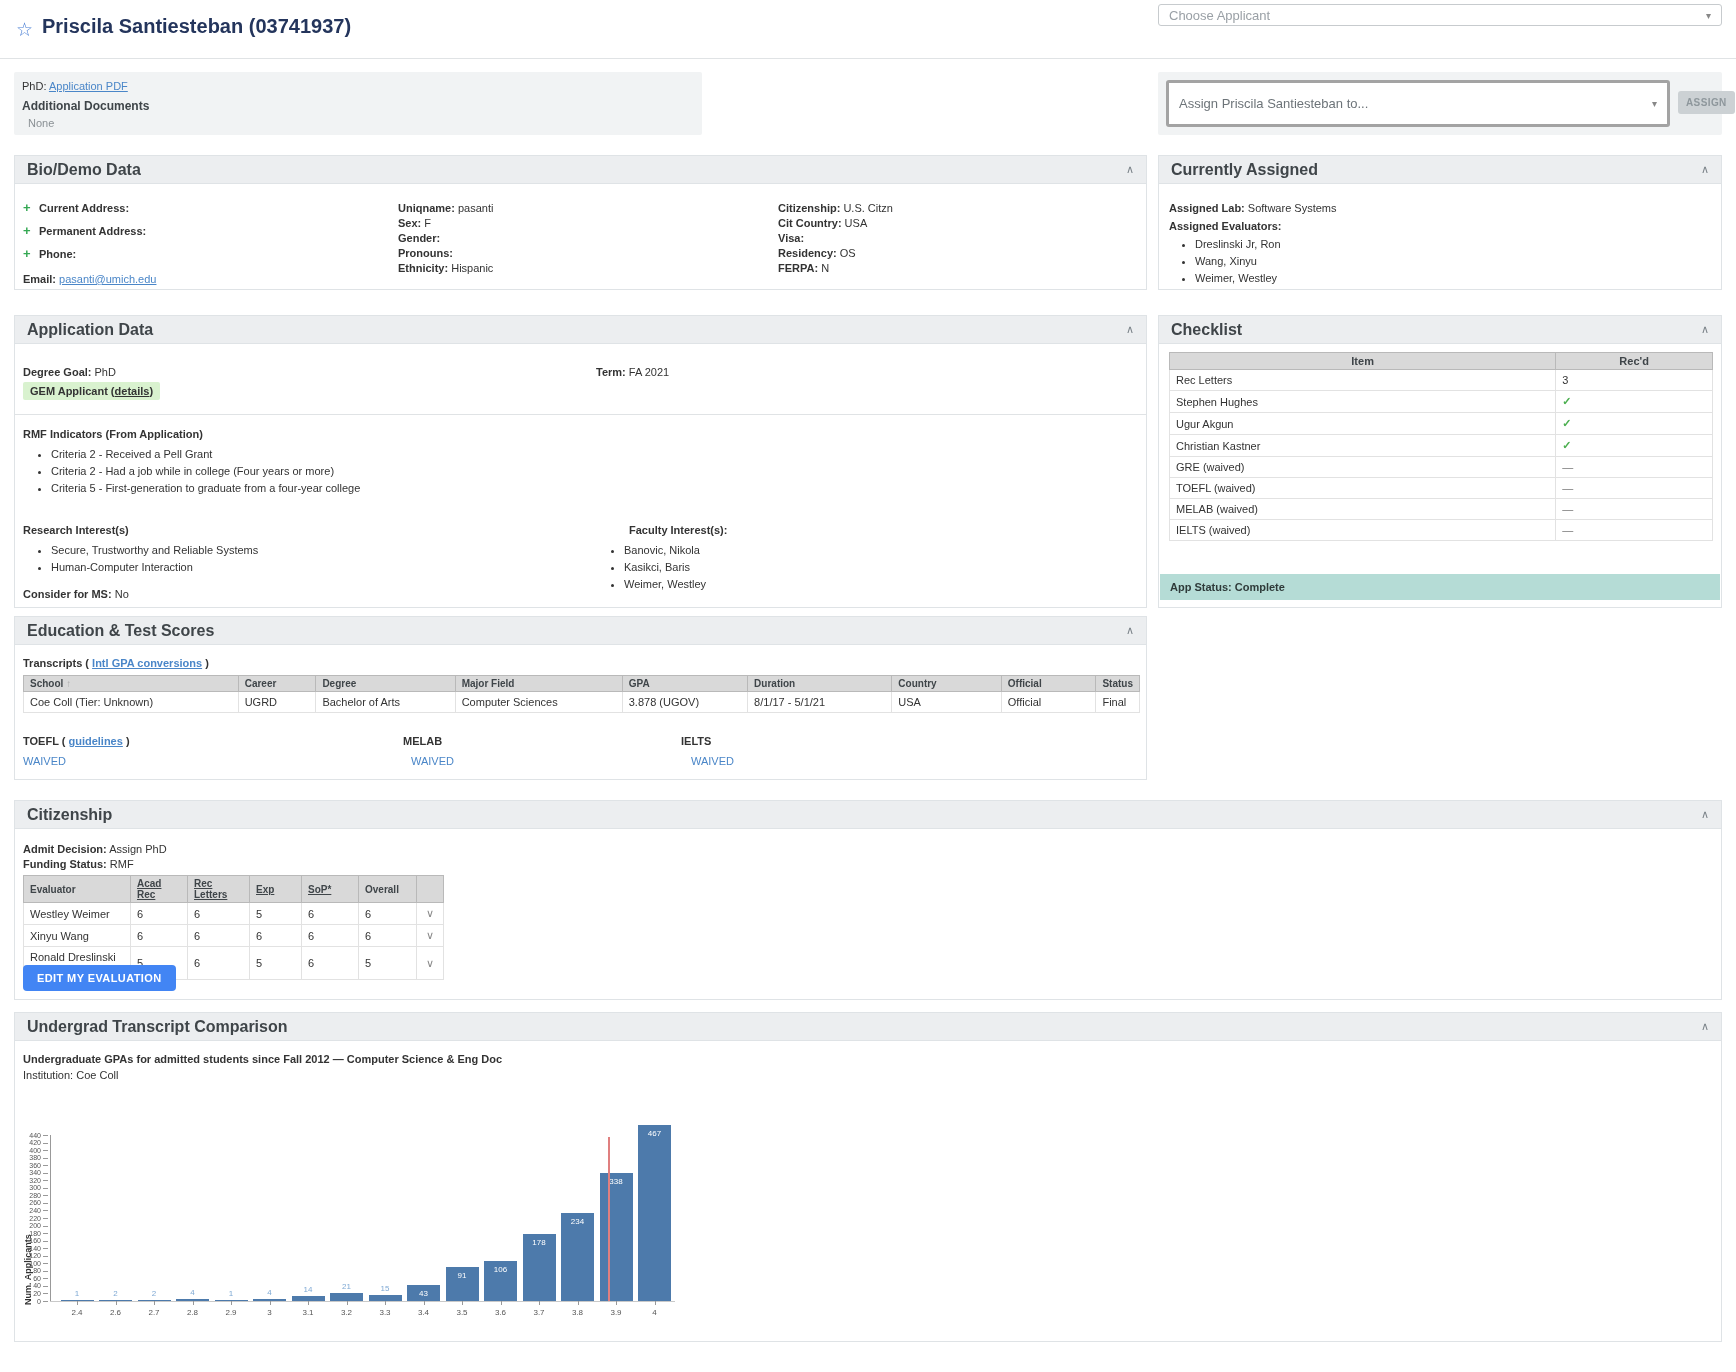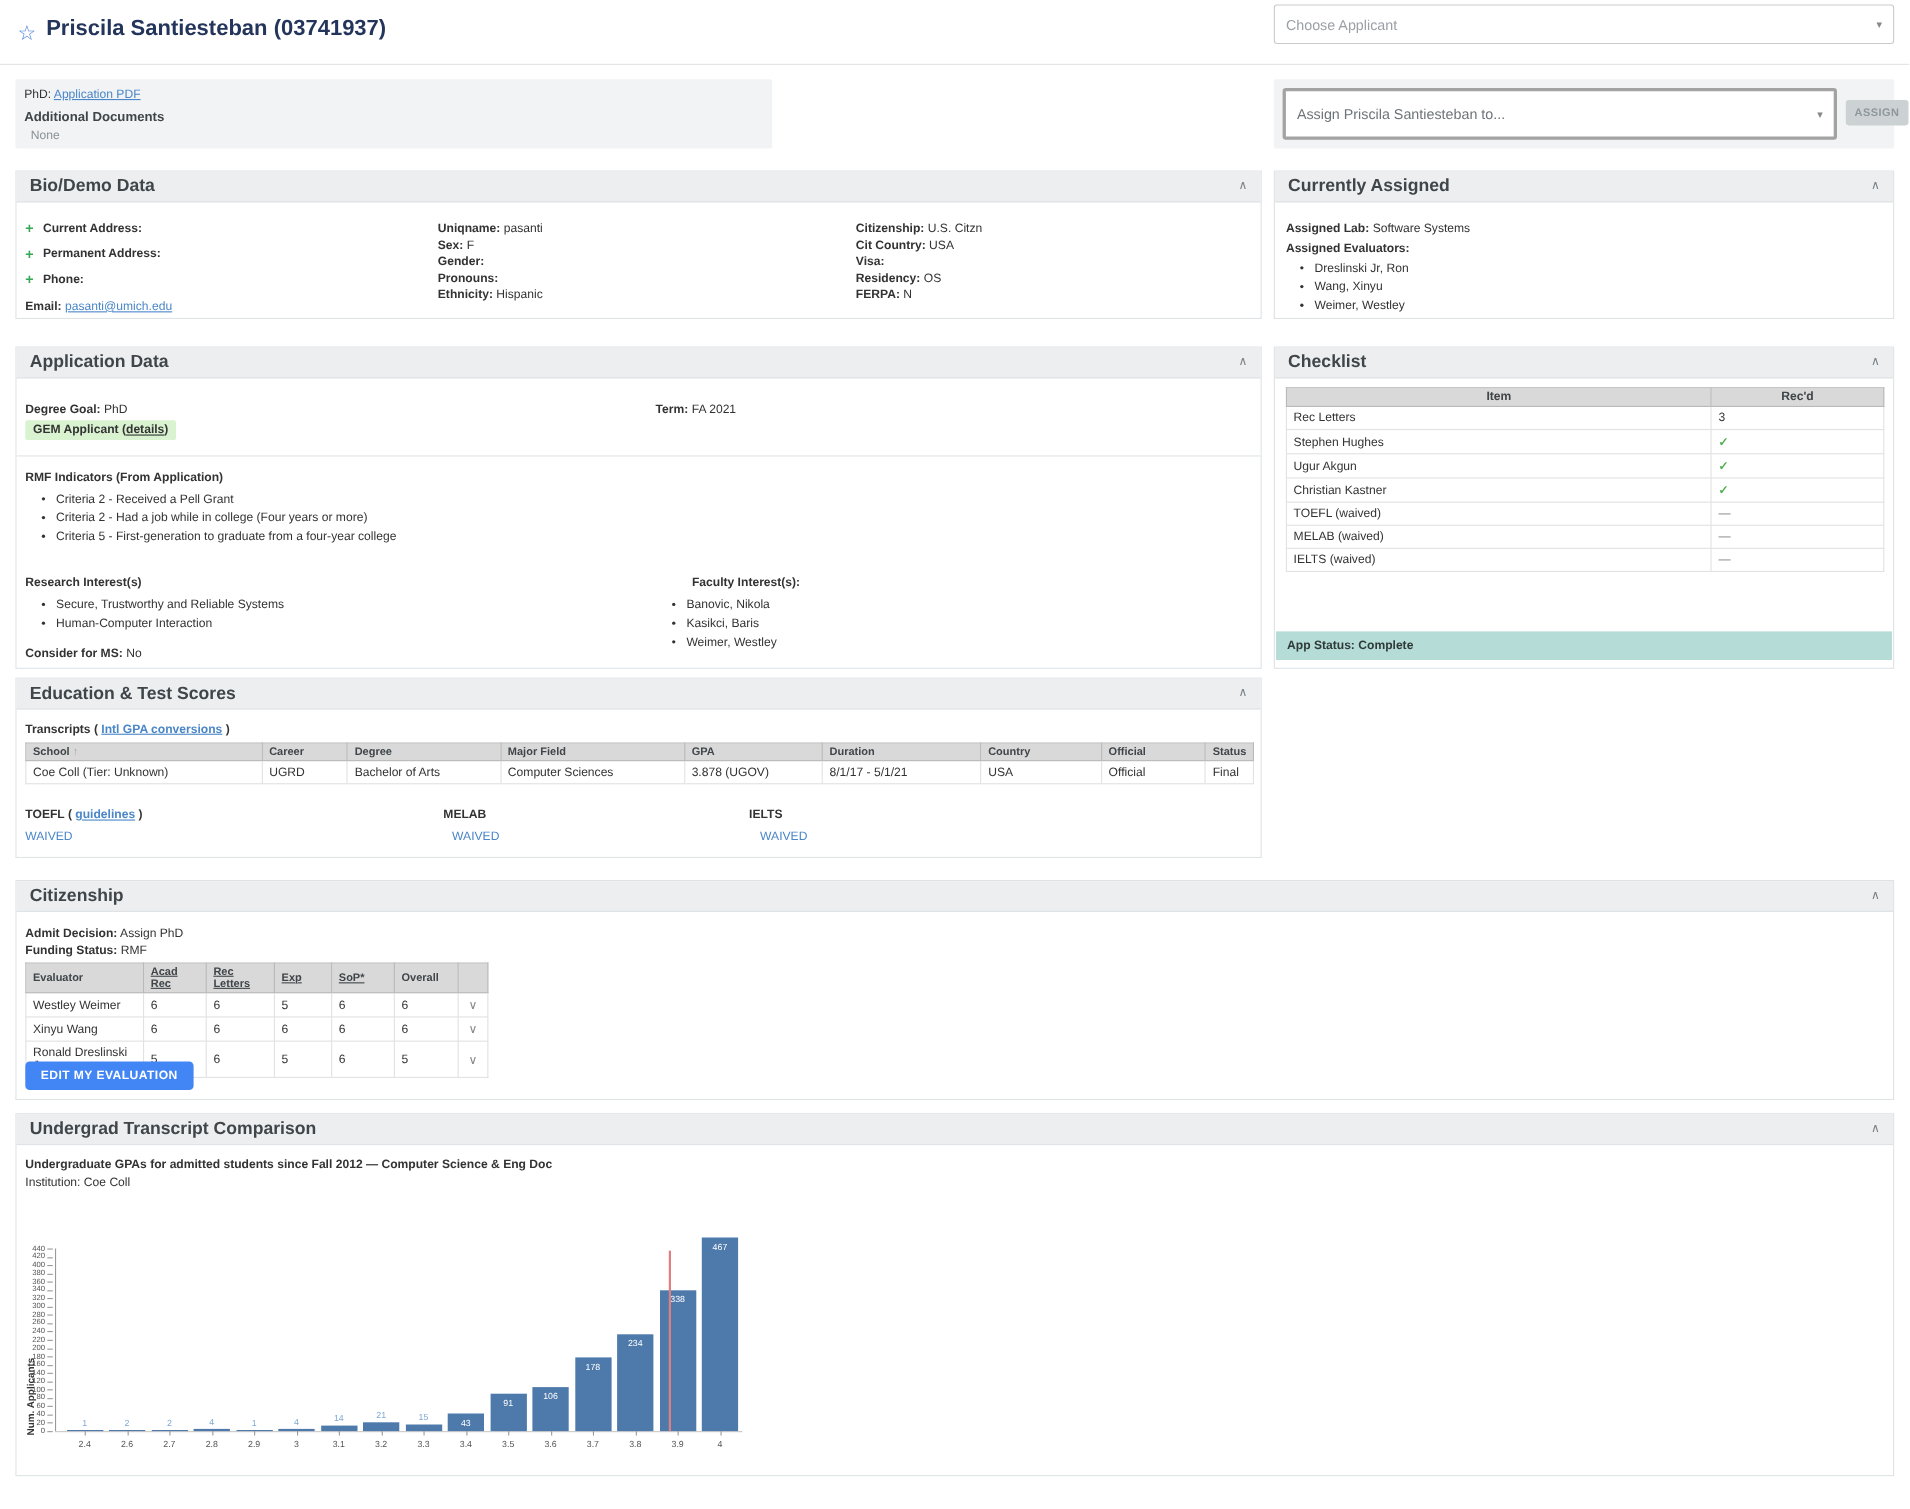--- a/index.html
+++ b/index.html
@@ -49,21 +49,21 @@
   .numlab{position:absolute;transform:rotate(-90deg);transform-origin:left bottom;font-size:9px;font-weight:bold;color:#333;white-space:nowrap;}
 </style>
 </head>
 <body>
 
 <div id="page">
 
   <span class="abs" style="left:16px;top:18px;font-size:19px;color:#4a7fd4;">☆</span>
   <div class="abs" style="left:42px;top:15px;font-size:20px;font-weight:bold;color:#24355c;">Priscila Santiesteban (03741937)</div>
 
-  <div class="abs fakeselect" style="left:1158px;top:4px;width:564px;height:36px;">
+  <div class="abs fakeselect" style="left:1158px;top:4px;width:564px;height:22px;">
     <span class="fs-text">Choose Applicant</span>
     <span class="fs-arrow">▾</span>
   </div>
 
   <div class="hrline" style="left:0;top:58px;width:1736px;"></div>
 
   <div class="graybox" style="left:14px;top:72px;width:688px;height:63px;">
     <div class="abs t11" style="left:8px;top:8px;">
       <span>PhD:</span>
       <span class="lnk">Application PDF</span>
@@ -175,20 +175,24 @@
             <td>Stephen Hughes</td>
             <td><span class="recd-check">✓</span></td>
           </tr>
       <tr>
             <td>Ugur Akgun</td>
             <td><span class="recd-check">✓</span></td>
           </tr>
       <tr>
             <td>Christian Kastner</td>
             <td><span class="recd-check">✓</span></td>
+          </tr>
+      <tr>
+            <td>GRE (waived)</td>
+            <td><span class="recd-dash">—</span></td>
           </tr>
       <tr>
             <td>TOEFL (waived)</td>
             <td><span class="recd-dash">—</span></td>
           </tr>
       <tr>
             <td>MELAB (waived)</td>
             <td><span class="recd-dash">—</span></td>
           </tr>
       <tr>

